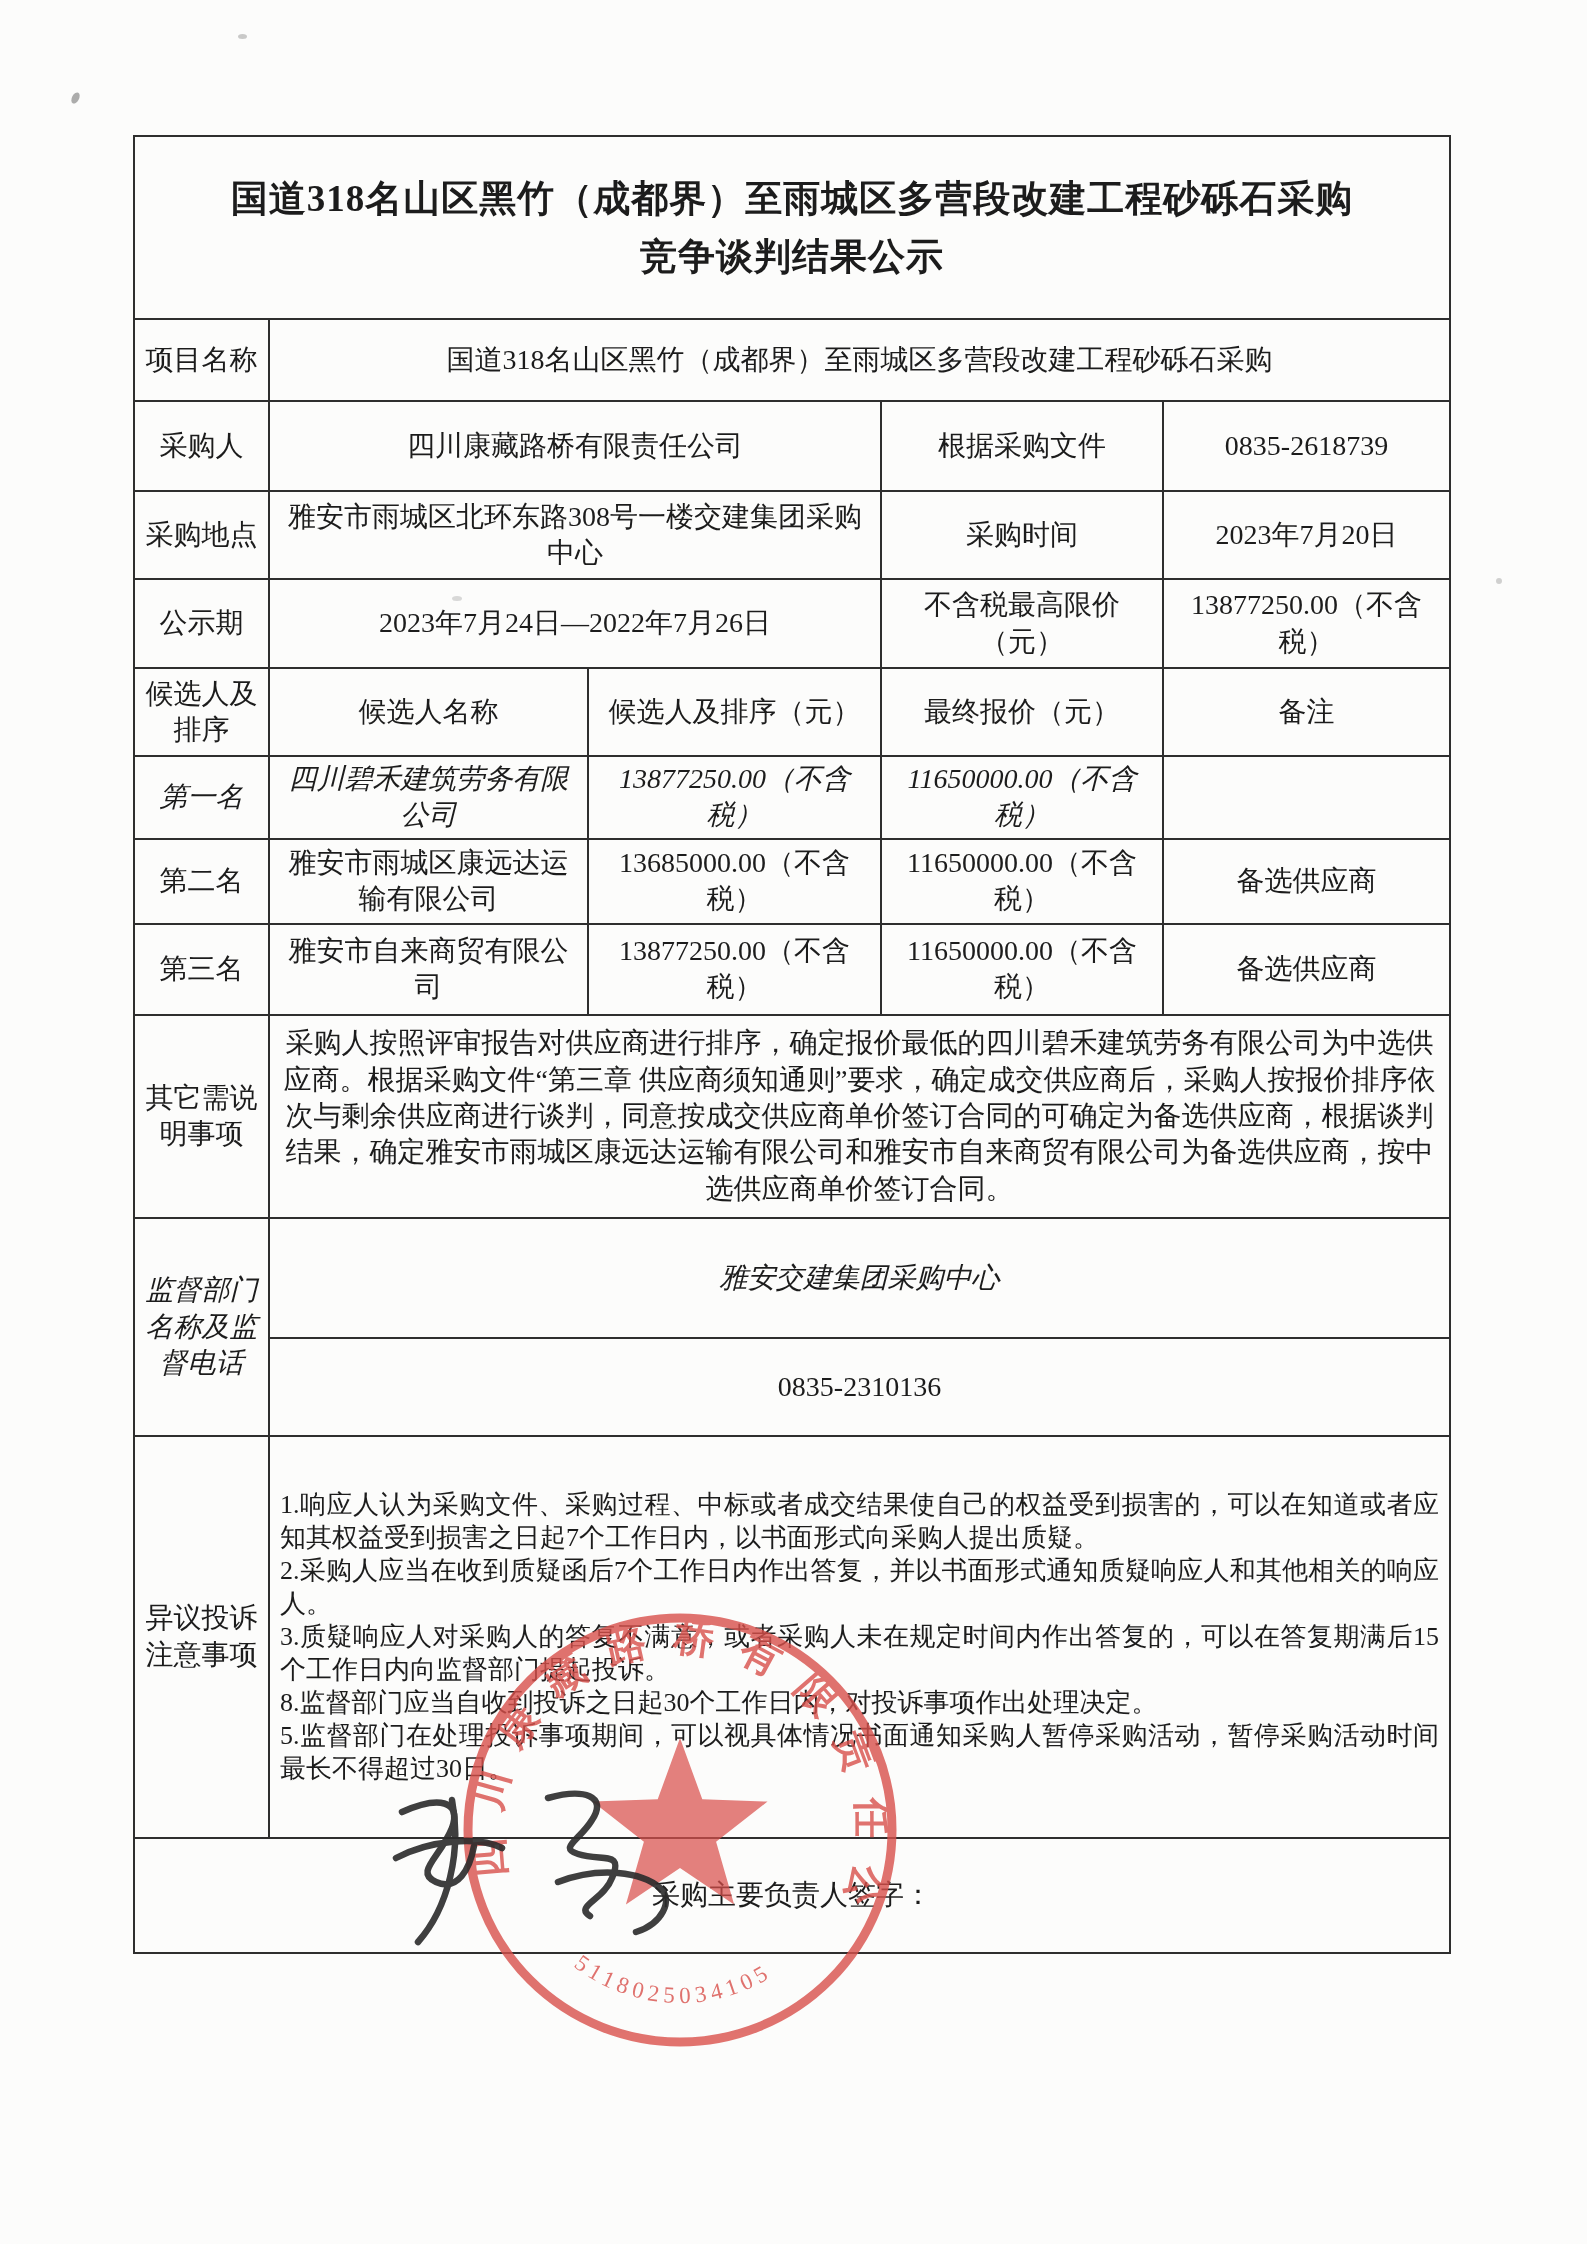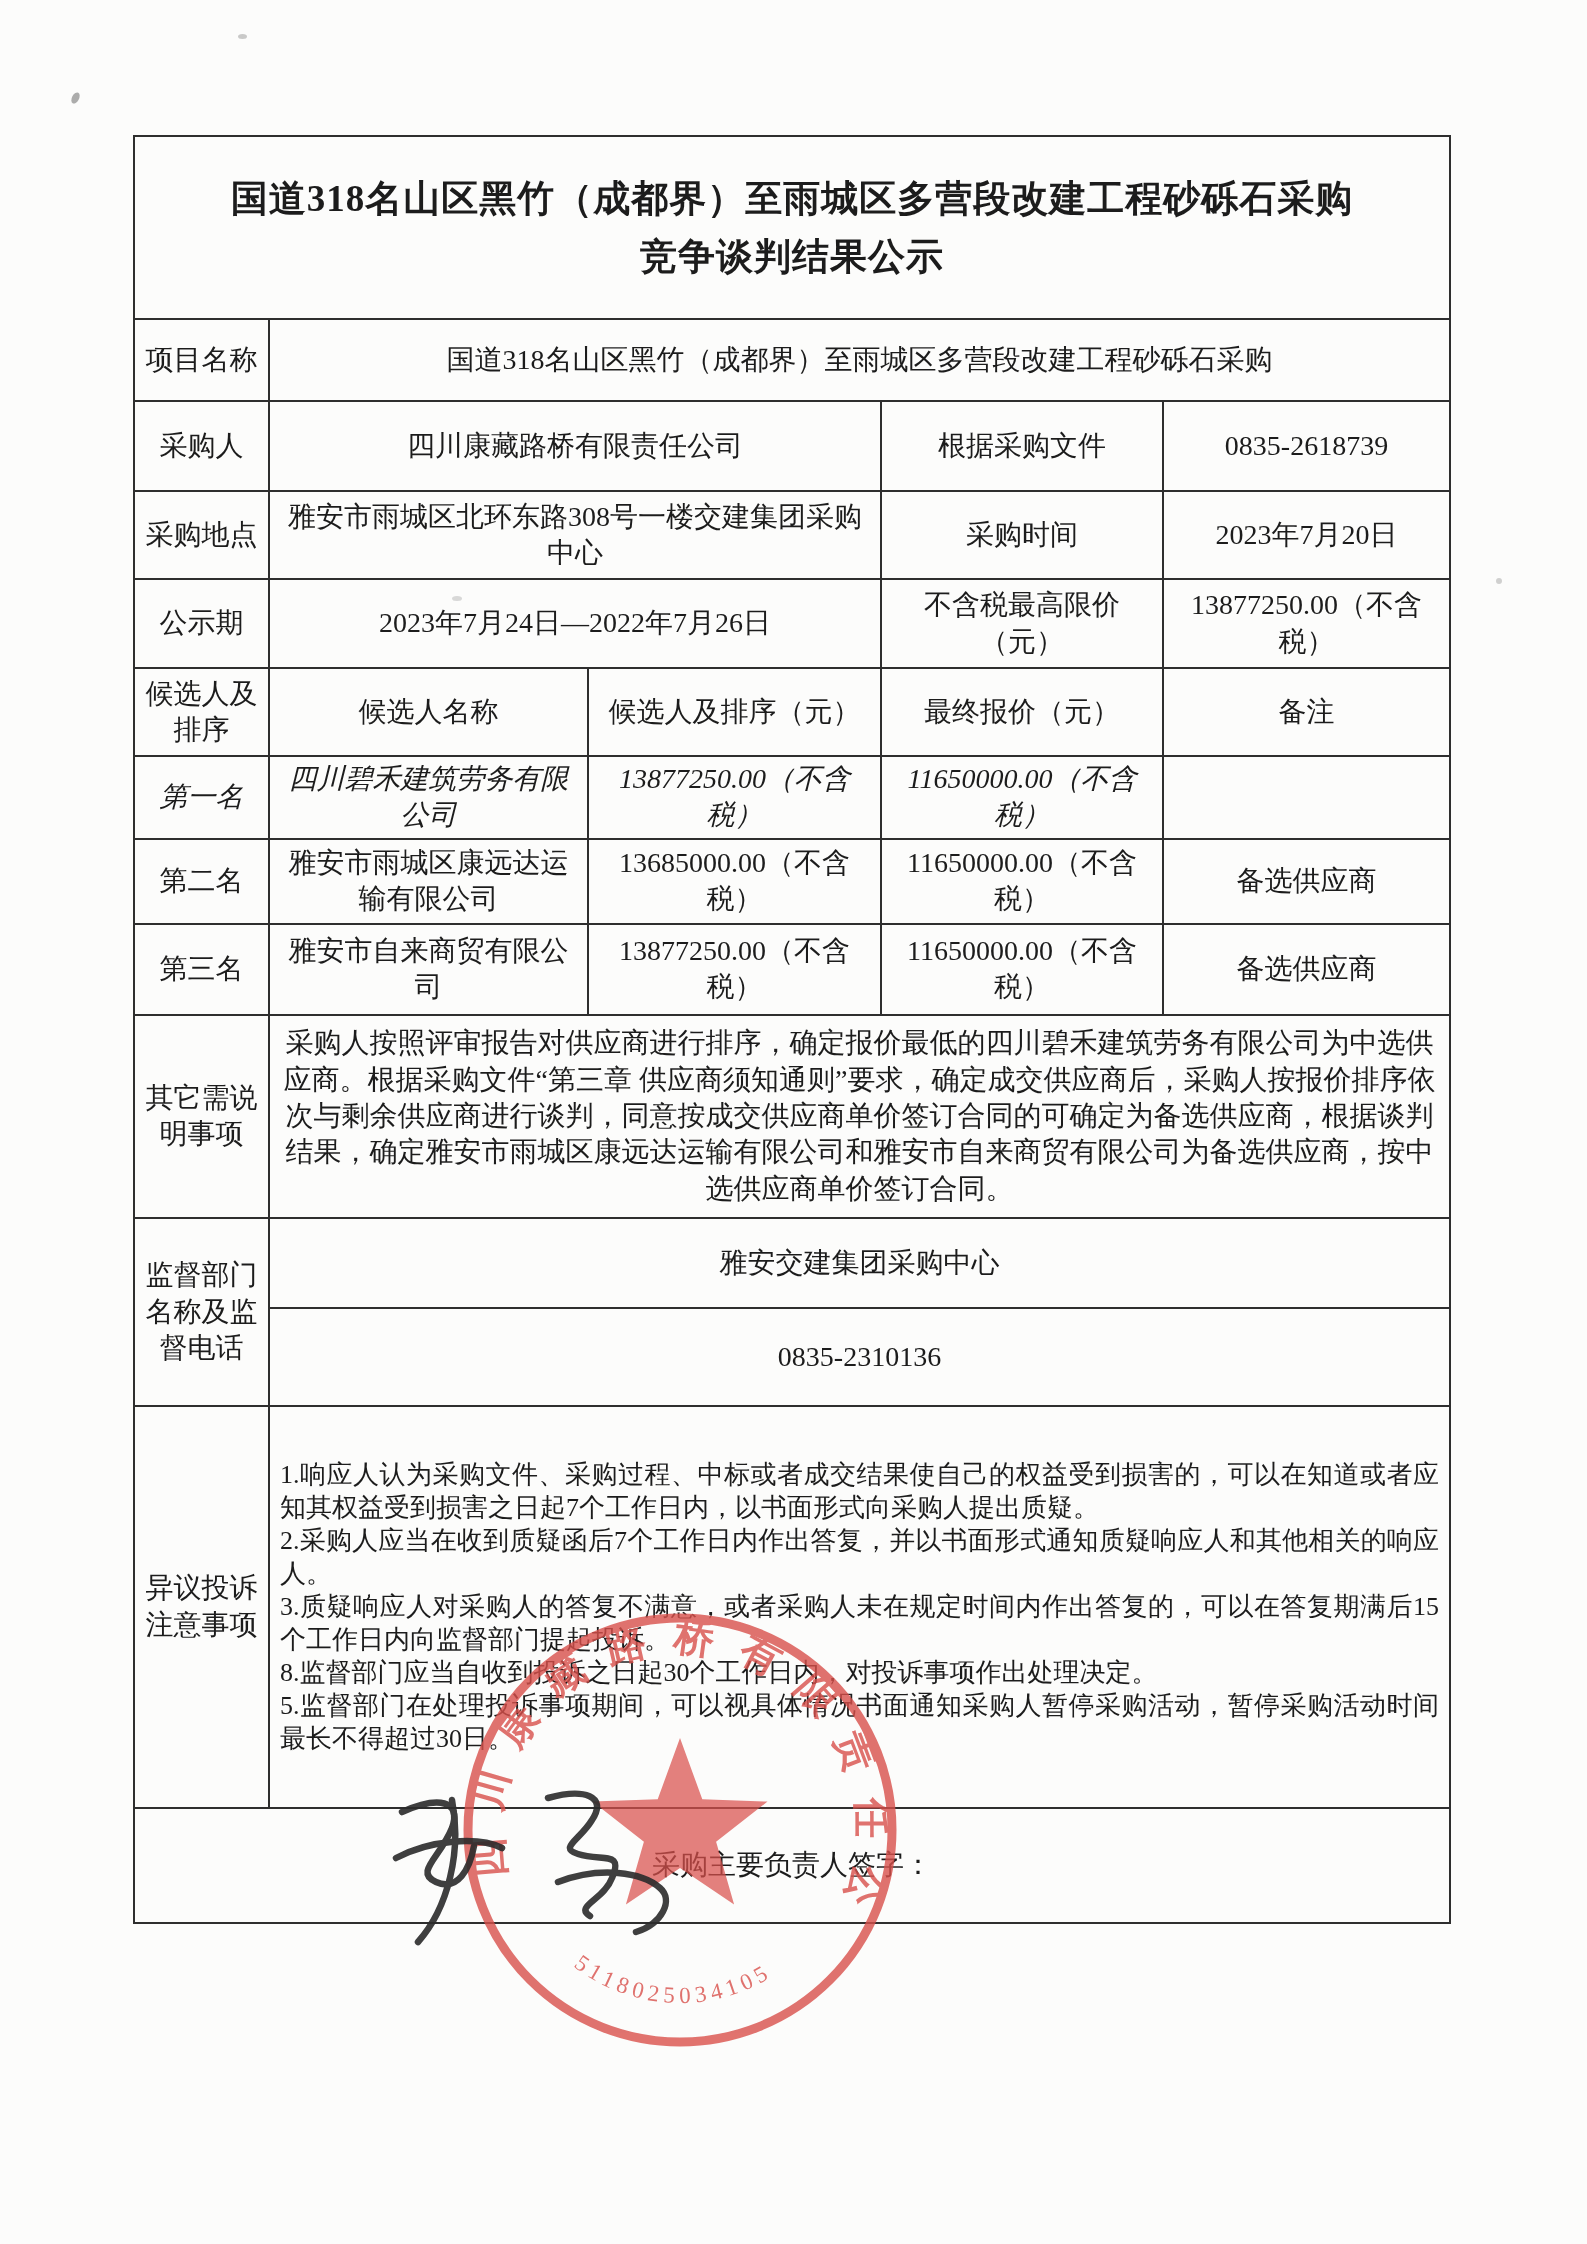--- a/index.html
+++ b/index.html
@@ -33,21 +33,21 @@
   tr.r-title{height:183px;}
   tr.r-project{height:82px;}
   tr.r-purchaser{height:90px;}
   tr.r-location{height:88px;}
   tr.r-publicity{height:89px;}
   tr.r-chead{height:88px;}
   tr.r-c1{height:80px;font-style:italic;}
   tr.r-c2{height:85px;}
   tr.r-c3{height:91px;}
   tr.r-other{height:203px;}
-  tr.r-sup-a{height:90px;}
+  tr.r-sup-a{height:120px;font-style:italic;}
   tr.r-sup-b{height:98px;}
   tr.r-objection{height:402px;}
   tr.r-signature{height:115px;}
 
   td.title-cell{border:2px solid #2e2e2e;}
   .title-line{font-weight:bold;font-size:37px;line-height:58px;letter-spacing:1px;}
   td.tl{text-align:left;}
   td.para{
     text-align:justify;padding:14px 22px;
     font-size:27px;line-height:34px;

